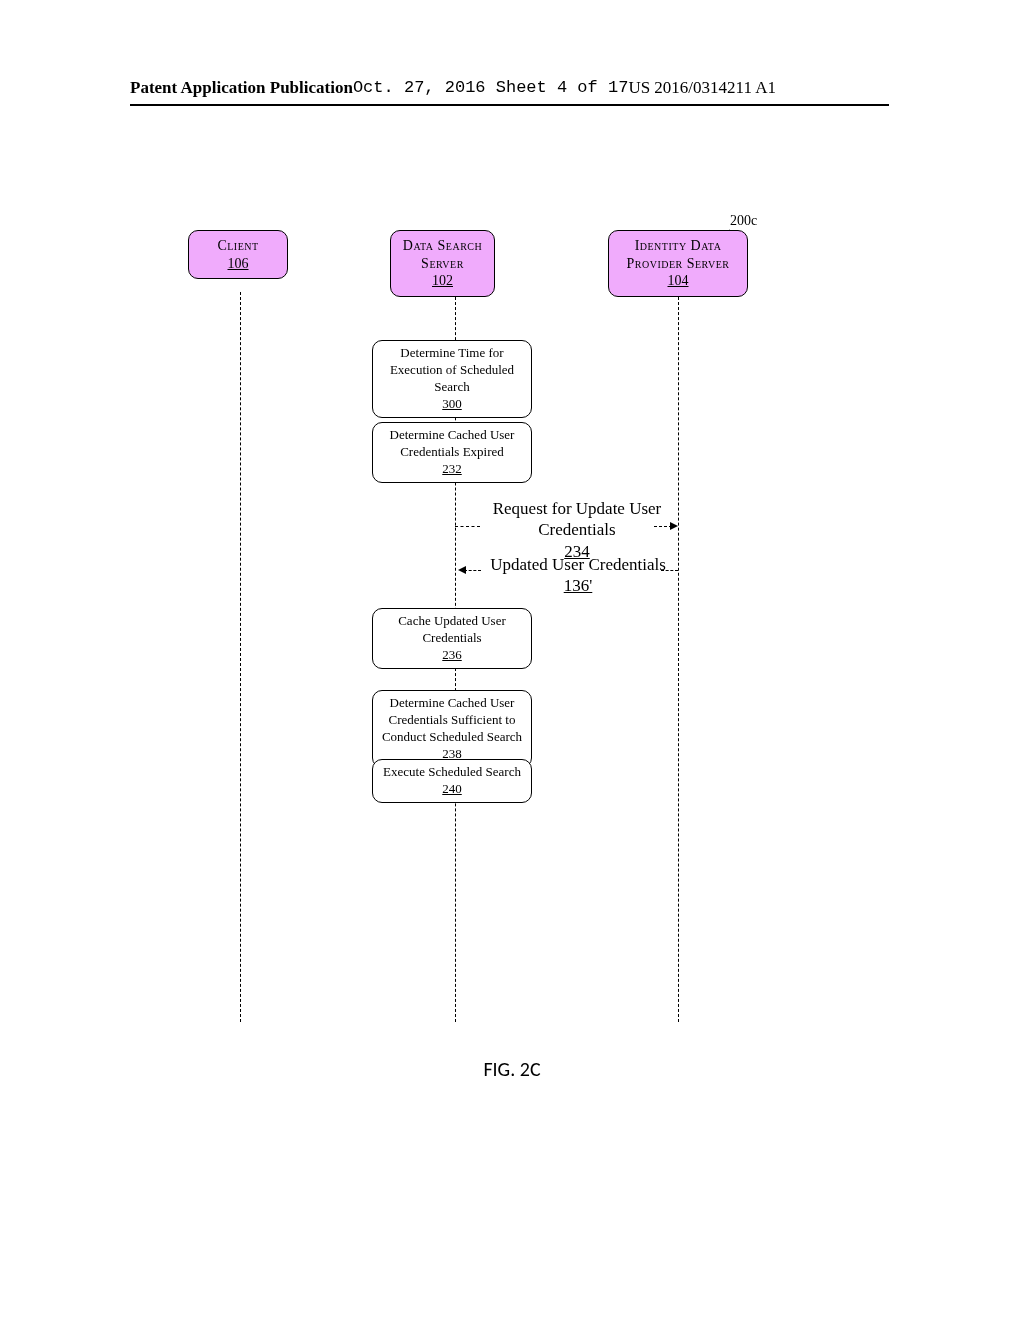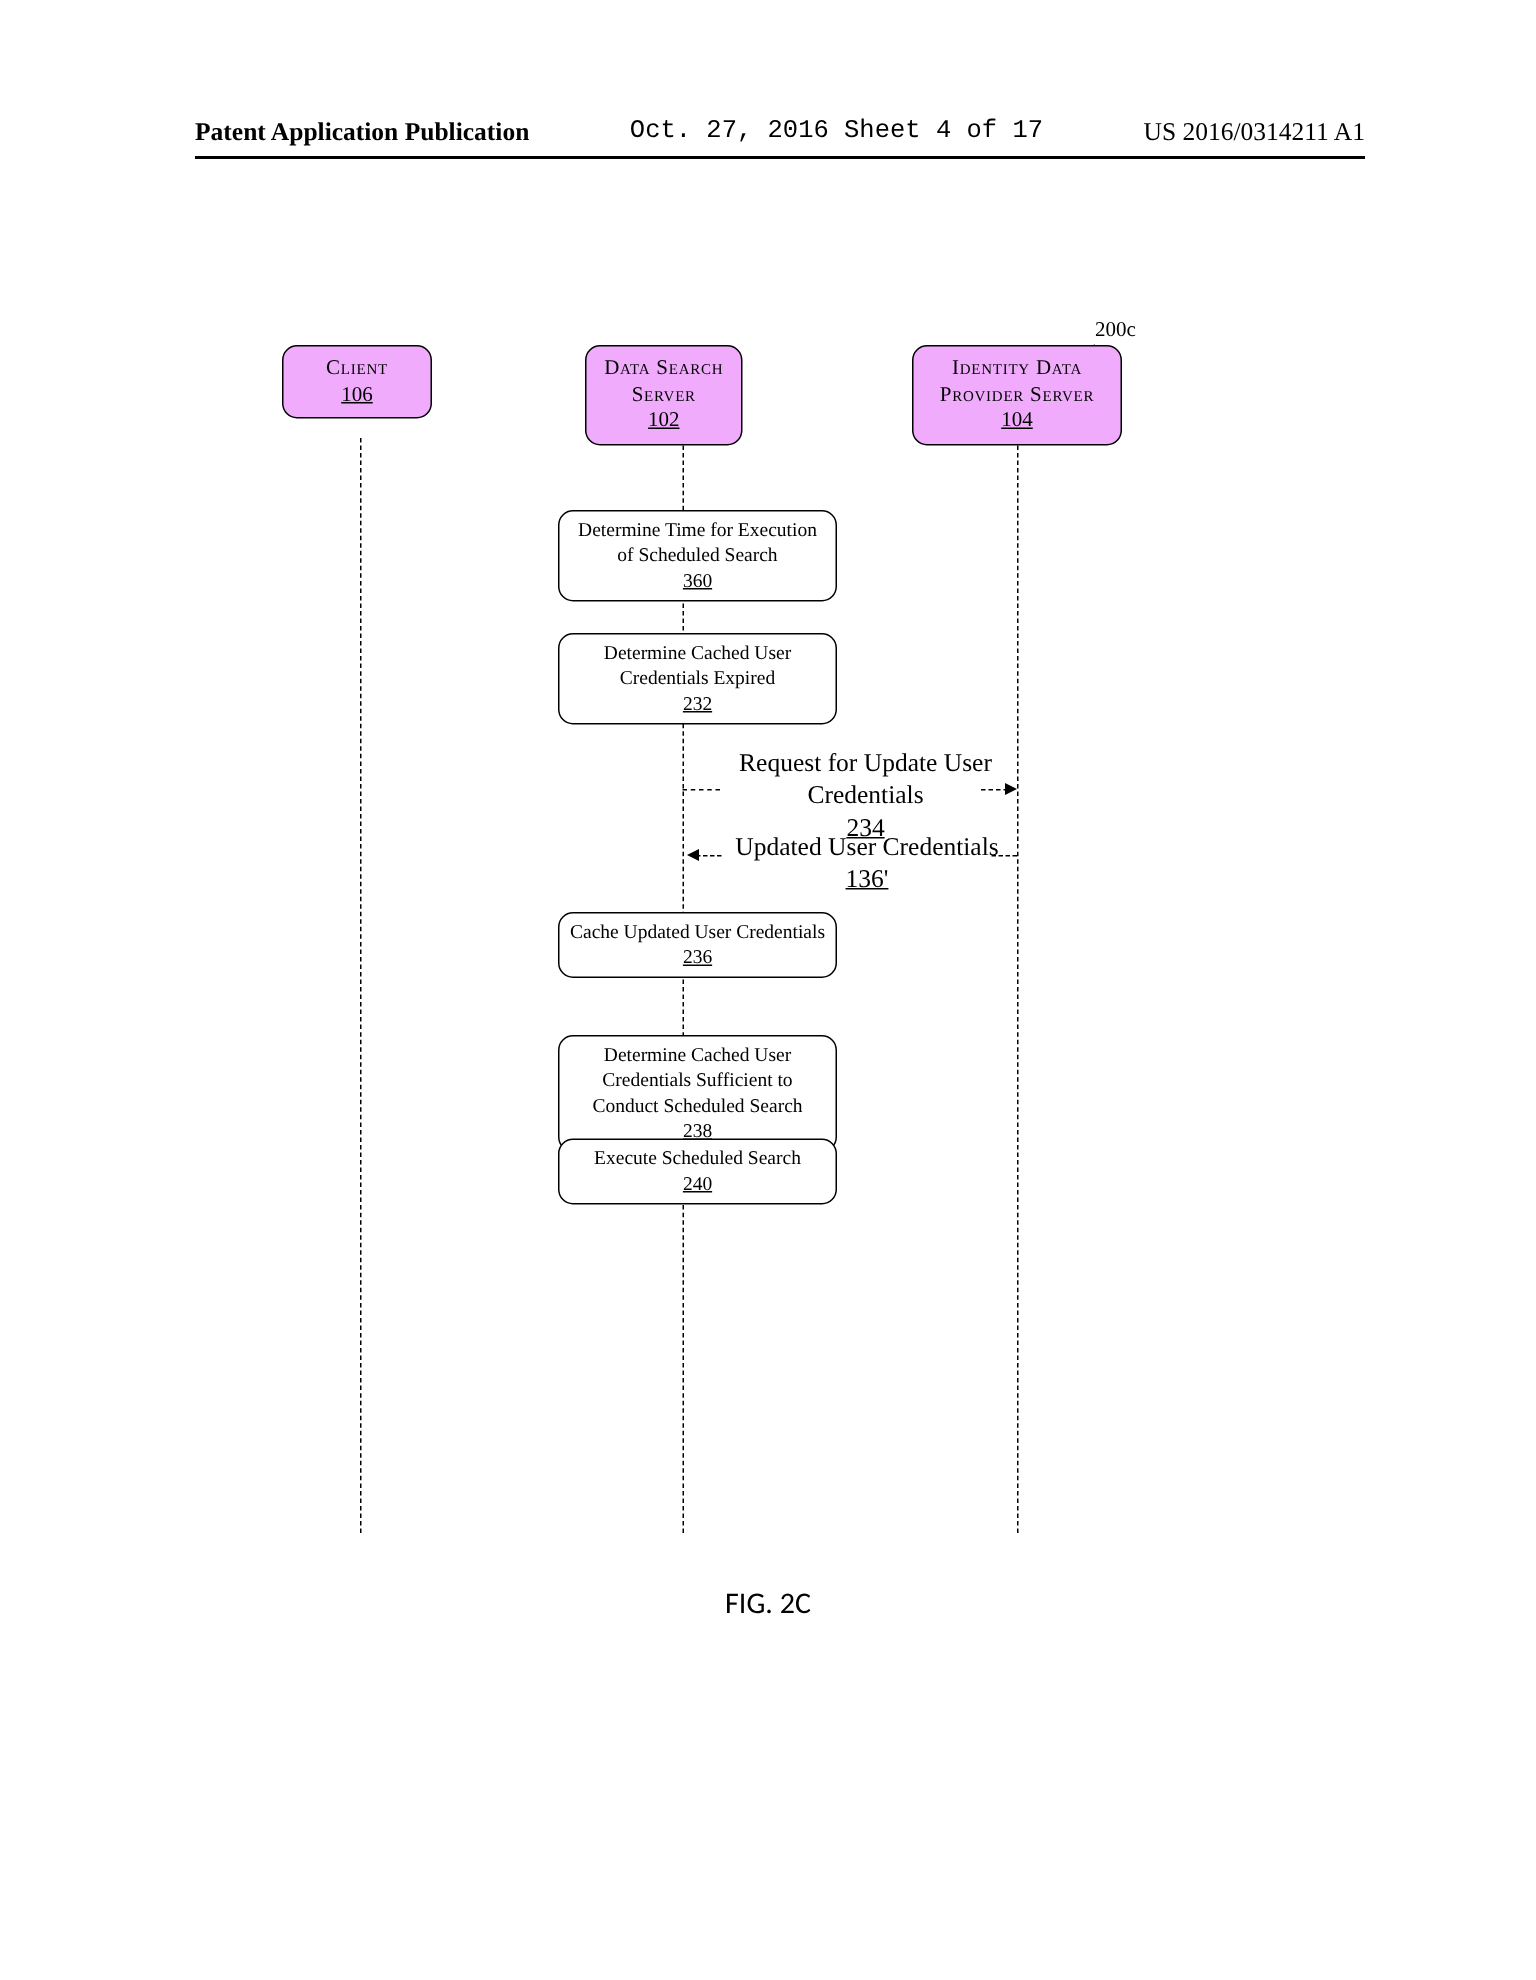--- a/index.html
+++ b/index.html
@@ -8,25 +8,24 @@
       width: 1024px;
       height: 1320px;
       background: #fff;
       position: relative;
       color: #000;
     }
     .header {
       position: absolute;
       top: 78px;
       left: 130px;
-      right: 114px;
+      right: 135px;
       border-bottom: 2px solid #000;
       padding-bottom: 6px;
       display: flex;
-      justify-content: space-between;
       font-size: 17px;
       font-weight: bold;
     }
     .header-left { font-weight: bold; }
     .header-center { font-weight: normal; font-family: Liberation Mono, monospace; }
     .header-right { font-weight: normal; }
 
     
     .stage {
       position: absolute;
@@ -63,21 +62,21 @@
     .p-search { left: 210px; width: 105px; }
     .p-ident  { left: 428px; width: 140px; }
 
     .smallcaps { font-variant: small-caps; letter-spacing: 0.5px; }
     .refnum { text-decoration: underline; display: block; }
 
     
     .proc {
       position: absolute;
       left: 192px;
-      width: 186px;
+      width: 160px;
       border: 1.5px solid #000;
       border-radius: 10px;
       background: #fff;
       text-align: center;
       font-size: 13px;
       line-height: 1.3;
       padding: 4px 6px;
     }
 
     
@@ -165,21 +164,21 @@
     <span class="smallcaps">Data Search Server</span>
     <span class="refnum">102</span>
   </div>
   <div class="participant p-ident">
     <span class="smallcaps">Identity Data Provider Server</span>
     <span class="refnum">104</span>
   </div>
 
   <div class="proc" style="top:110px;">
     <span>Determine Time for Execution of Scheduled Search</span>
-    <span class="refnum">360</span>
+    <span class="refnum">300</span>
   </div>
 
   <div class="proc" style="top:192px;">
     <span>Determine Cached User Credentials Expired</span>
     <span class="refnum">232</span>
   </div>
 
   <div class="msg" style="top:268px; left:302px; width:190px;">
     <span>Request for Update User Credentials</span>
     <span class="refnum">234</span>

